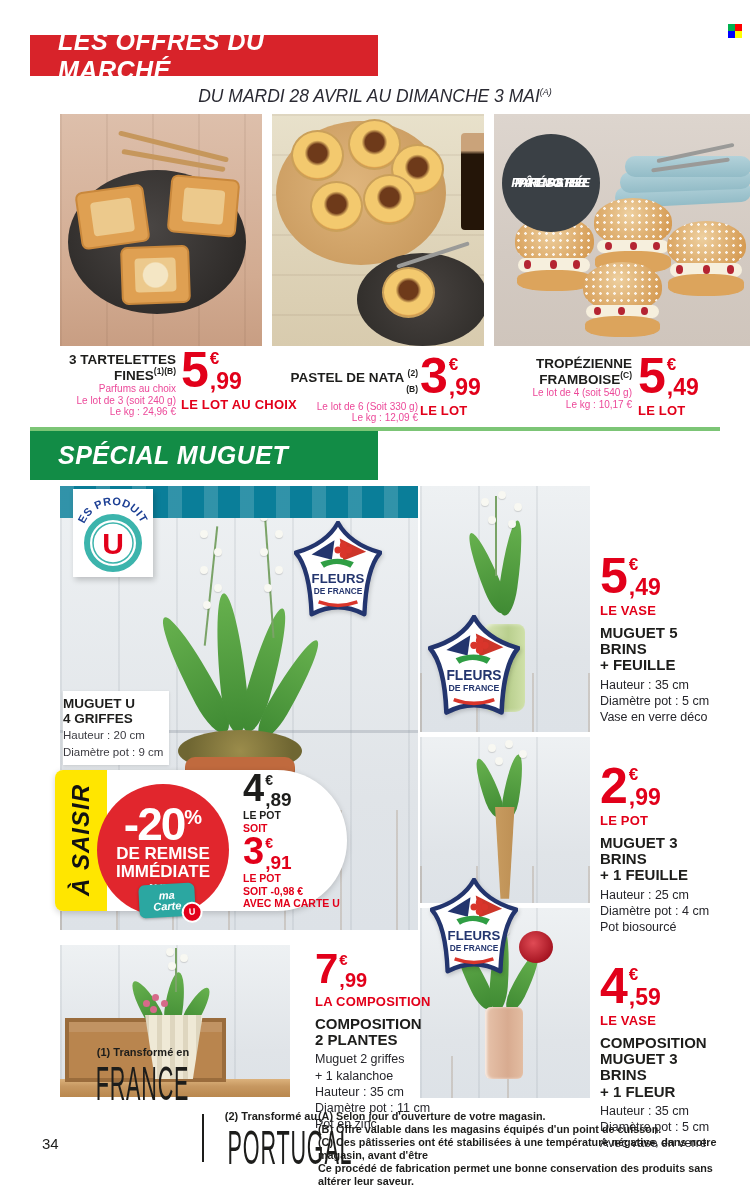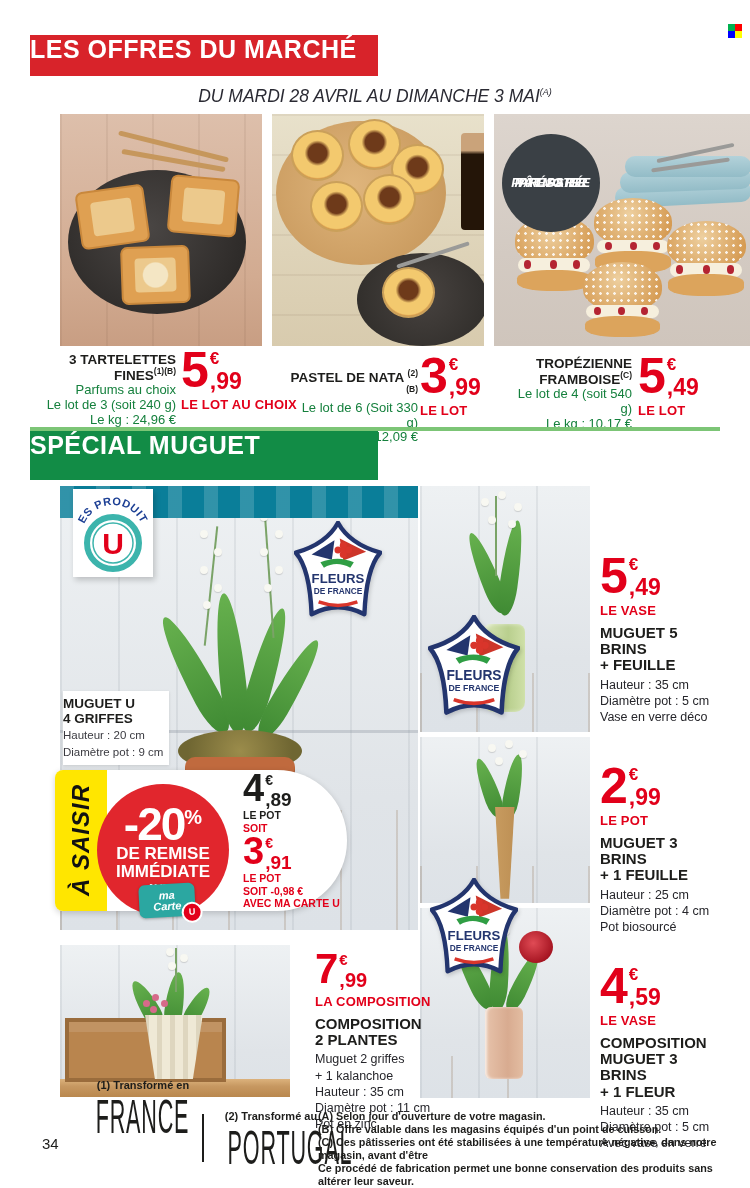--- a/index.html
+++ b/index.html
@@ -1,22 +1,22 @@
 <!DOCTYPE html>
 <html><head>
 <meta charset="utf-8">
 <style>
   html,body{margin:0;padding:0;background:#fff;}
   .page{position:relative;width:750px;height:1188px;background:#fff;overflow:hidden;
         font-family:"Liberation Sans",sans-serif;color:#1d1d1b;}
   .abs{position:absolute;}
 
   
-  .banner{position:absolute;display:flex;color:#fff;
-          font-weight:800;font-size:25px;letter-spacing:.5px;box-sizing:border-box;}
+  .banner{position:absolute;display:flex;align-items:center;color:#fff;
+          font-weight:800;font-style:italic;font-size:25px;letter-spacing:.5px;padding-left:28px;box-sizing:border-box;}
   .banner-red{left:30px;top:35px;width:348px;height:41px;background:#d8232a;}
   .banner-green{left:30px;top:431px;width:348px;height:49px;background:#128c46;}
   .green-stripe{position:absolute;left:30px;top:427px;width:690px;height:4px;background:#7cc576;}
   .period{position:absolute;left:30px;top:86px;width:690px;text-align:center;
           font-style:italic;font-size:17.5px;font-weight:500;color:#2a2a33;}
   .period sup{font-size:9px;}
 
   
   .regmark{position:absolute;left:728px;top:24px;width:14px;height:14px;display:grid;
            grid-template-columns:7px 7px;grid-template-rows:7px 7px;}
@@ -82,21 +82,21 @@
   .vase-wood{background:linear-gradient(90deg,#d0a468,#b5874c);-webkit-clip-path:polygon(32% 0,68% 0,58% 100%,42% 100%);clip-path:polygon(32% 0,68% 0,58% 100%,42% 100%);}
   .vase-glass-pink{background:linear-gradient(90deg,#e7c3ab,#d8ab90 60%,#e3bda2);border-radius:6px;box-shadow:inset 2px 0 3px rgba(255,255,255,.7);}
   .crate{background:#b9854e;box-shadow:inset 0 0 0 4px #9a6c3c,inset 0 14px 0 rgba(255,255,255,.12);}
   .pot-zinc{background:repeating-linear-gradient(90deg,#efe9d6 0 8px,#ded6bf 8px 13px);-webkit-clip-path:polygon(12% 0,88% 0,75% 100%,25% 100%);clip-path:polygon(12% 0,88% 0,75% 100%,25% 100%);}
   .rose{border-radius:50%;background:radial-gradient(circle at 42% 38%,#e04b55,#a3121f 75%);}
   .kala{width:7px;height:7px;border-radius:50%;background:#d66a8a;}
 
   
   .cap{position:absolute;text-align:right;line-height:1.14;}
   .cap .nm{font-weight:800;font-size:13.5px;}
-  .cap .dt{font-size:13px;color:#15803d;}
+  .cap .dt{font-size:10px;color:#ec4899;}
   .cap sup,.rc sup{font-size:8.5px;font-weight:800;}
   .pricebox{position:absolute;}
   .price{display:flex;align-items:flex-start;font-weight:800;line-height:.82;color:#1d1d1b;letter-spacing:-1px;}
   .price.red{color:#e2001a;}
   .price .int{font-size:50px;}
   .price .frac{display:flex;flex-direction:column;align-items:flex-start;margin-left:2px;}
   .price .eur{font-size:17px;line-height:1;}
   .price .dec{font-size:23px;line-height:1;margin-top:3px;letter-spacing:0;}
   .price.sm .int{font-size:42px;}
   .price.sm .eur{font-size:15px;}
@@ -575,21 +575,21 @@
       <span>MUGUET 3 BRINS</span><br>
       <span>+ 1 FLEUR</span></div>
     <div class="dt">
       <div>Hauteur : 35 cm</div>
       <div>Diamètre pot : 5 cm</div>
       <div>Avec vase en verre</div>
     </div>
   </div>
 
   <div class="pagenum">34</div>
-  <div class="abs" style="left:84px;top:1079px;width:118px;text-align:center;">
+  <div class="abs" style="left:84px;top:1046px;width:118px;text-align:center;">
     <div class="footer-label">(1) Transformé en</div>
     <span class="origin">FRANCE</span>
   </div>
   <div class="abs" style="left:202px;top:1114px;width:2px;height:48px;background:#1d1d1b;"></div>
   <div class="abs" style="left:212px;top:1110px;width:118px;text-align:center;">
     <div class="footer-label">(2) Transformé au</div>
     <span class="origin">PORTUGAL</span>
   </div>
   <div class="notes">
     <div>(A) Selon jour d'ouverture de votre magasin.</div>

